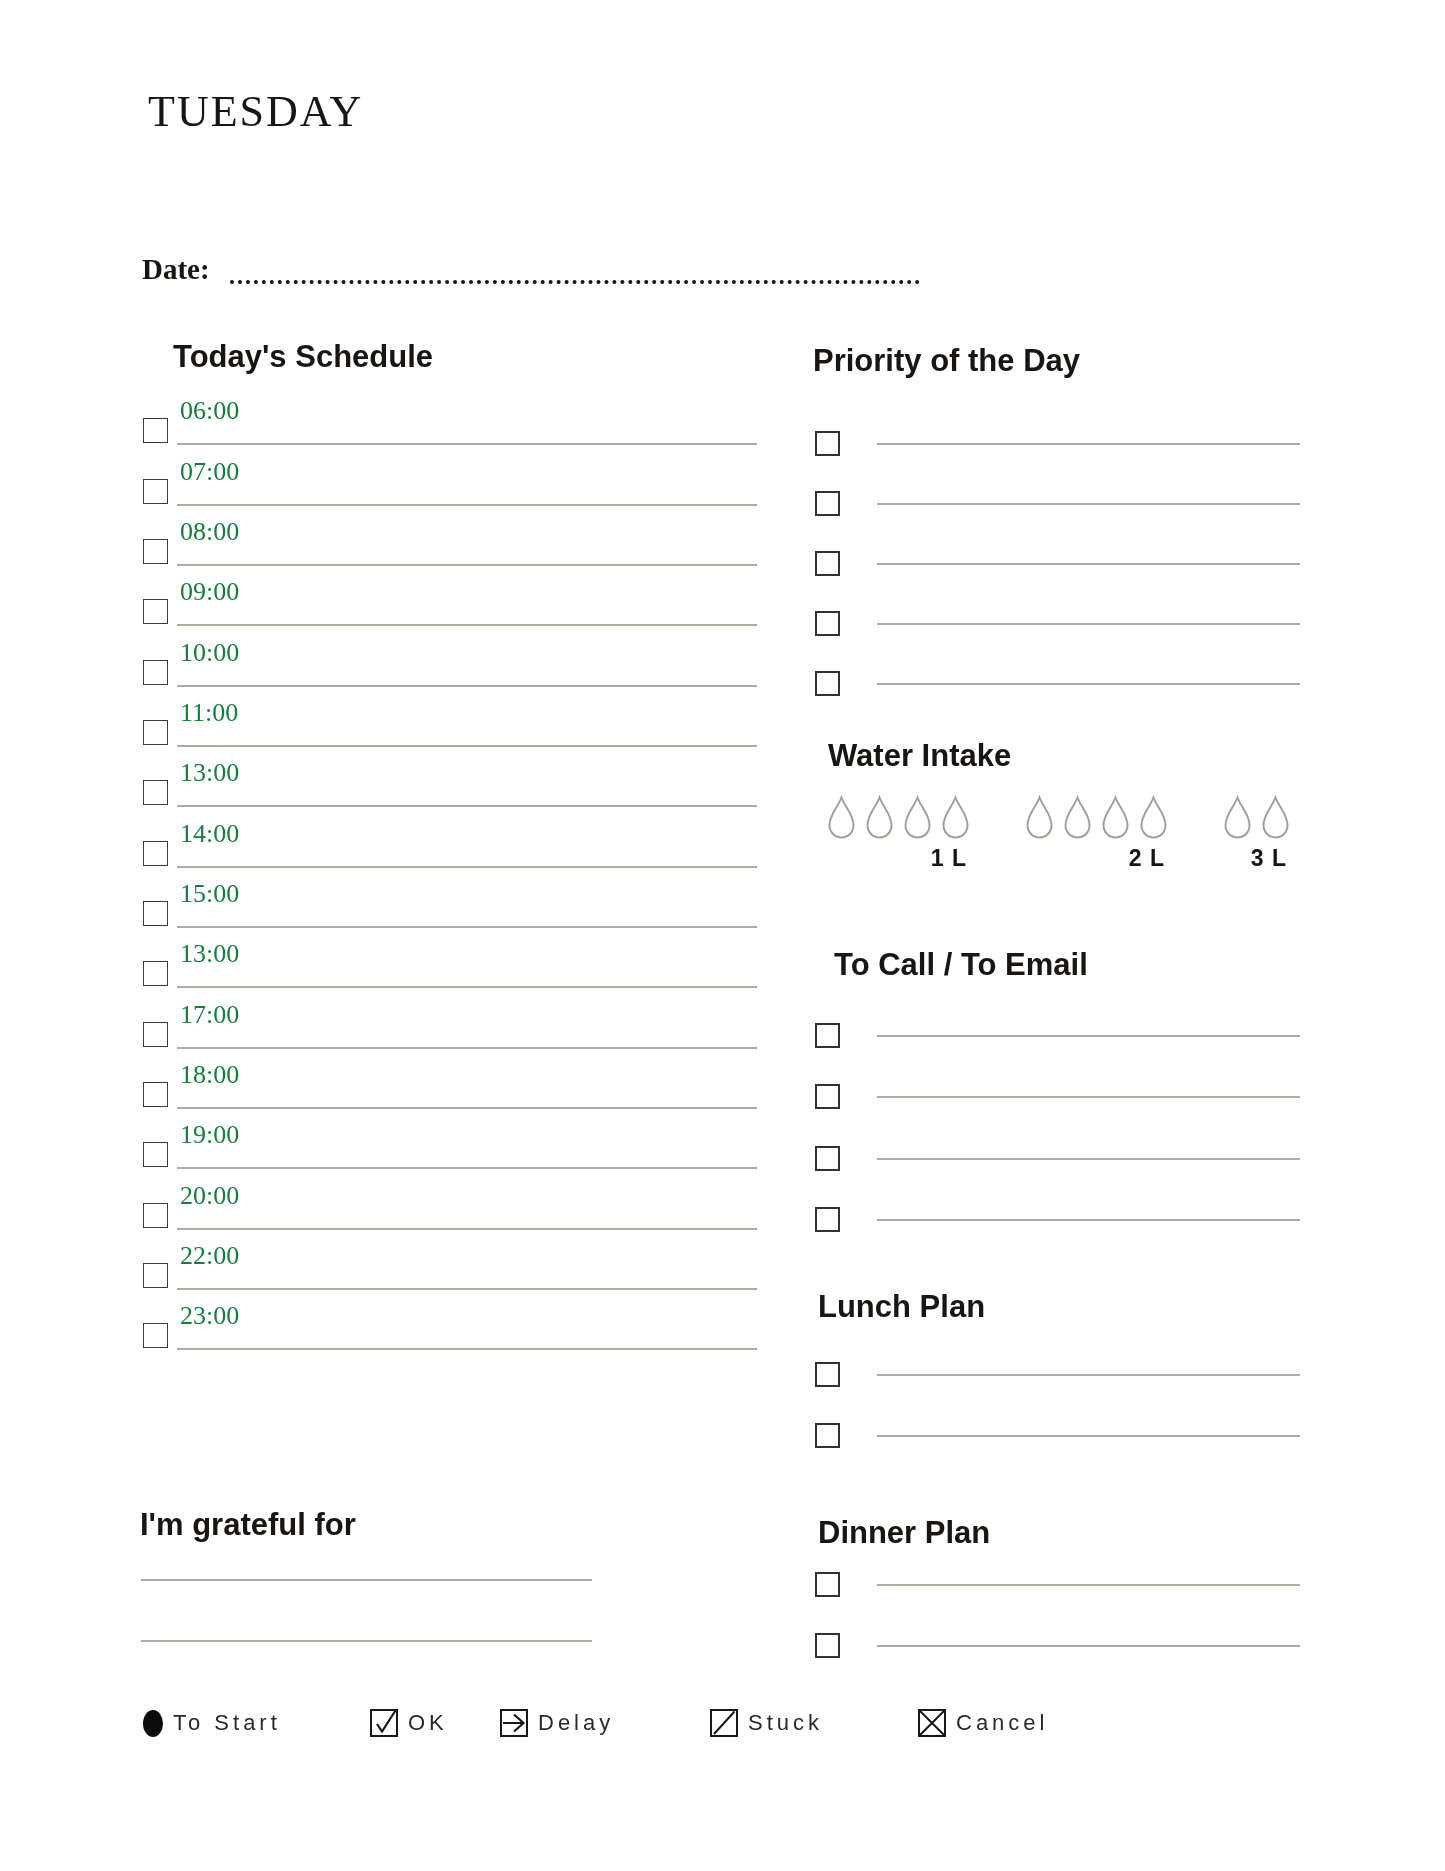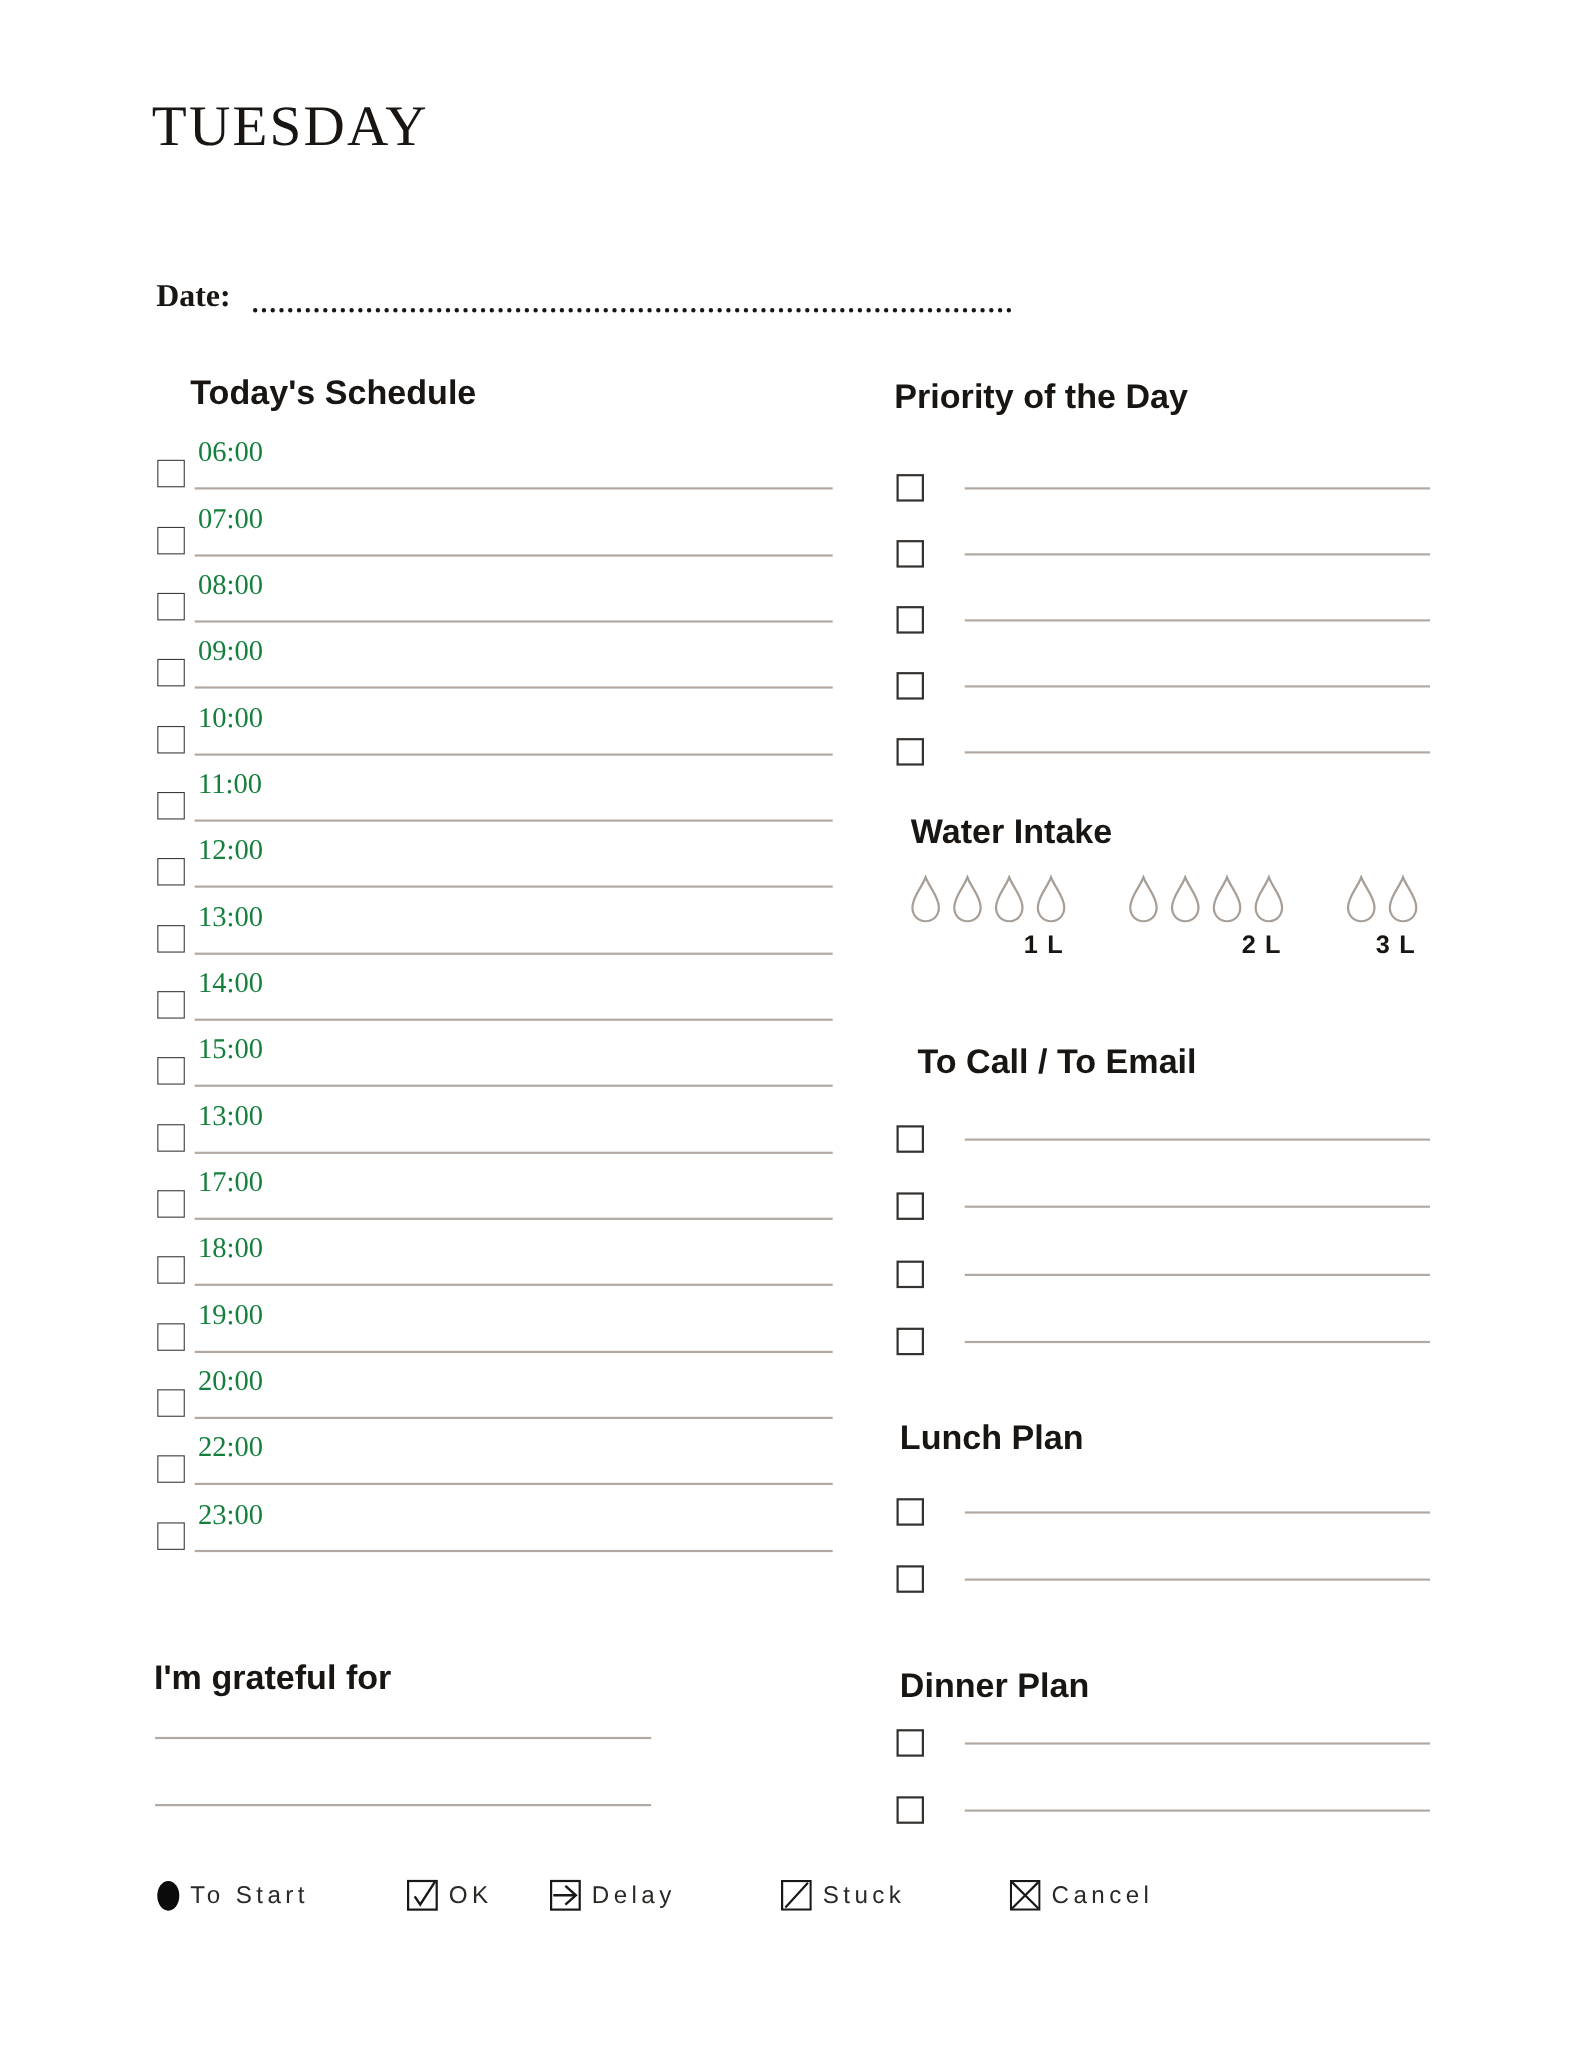--- a/index.html
+++ b/index.html
@@ -1,22 +1,22 @@
 <!DOCTYPE html>
 <html><head>
 <meta charset="utf-8">
 <style>
   html,body{margin:0;padding:0;background:#e8e8e8;}
   .page{position:relative;width:1445px;height:1871px;background:#ffffff;margin:0 auto;
         font-family:"Liberation Sans",sans-serif;color:#181512;overflow:hidden;}
 
   .abs{position:absolute;}
 
-  .title{left:138px;top:90px;font-family:"Liberation Serif",serif;font-weight:400;
-         font-size:52px;line-height:1;letter-spacing:2px;}
+  .title{left:148px;top:90px;font-family:"Liberation Serif",serif;font-weight:400;
+         font-size:44px;line-height:1;letter-spacing:2px;}
 
   .date-row{left:142px;top:240px;width:810px;height:44px;display:flex;align-items:flex-end;gap:20px;}
   .date-label{font-family:"Liberation Serif",serif;font-weight:700;font-size:29px;line-height:1.05;}
   .date-dots{width:690px;border-bottom:4px dotted #181512;height:38px;}
 
   .sec-header{font-weight:700;font-size:31px;line-height:1.05;letter-spacing:0;}
 
   
   .schedule-header{left:173px;top:341px;}
   .schedule-rows{left:143px;top:385px;width:614px;}
@@ -98,25 +98,20 @@
         <span class="s-time">10:00</span>
         <span class="s-line"></span>
       </div>
       <div class="s-row">
         <span class="s-cb"></span>
         <span class="s-time">11:00</span>
         <span class="s-line"></span>
       </div>
       <div class="s-row">
         <span class="s-cb"></span>
-        <span class="s-time">12:00</span>
-        <span class="s-line"></span>
-      </div>
-      <div class="s-row">
-        <span class="s-cb"></span>
         <span class="s-time">13:00</span>
         <span class="s-line"></span>
       </div>
       <div class="s-row">
         <span class="s-cb"></span>
         <span class="s-time">14:00</span>
         <span class="s-line"></span>
       </div>
       <div class="s-row">
         <span class="s-cb"></span>

